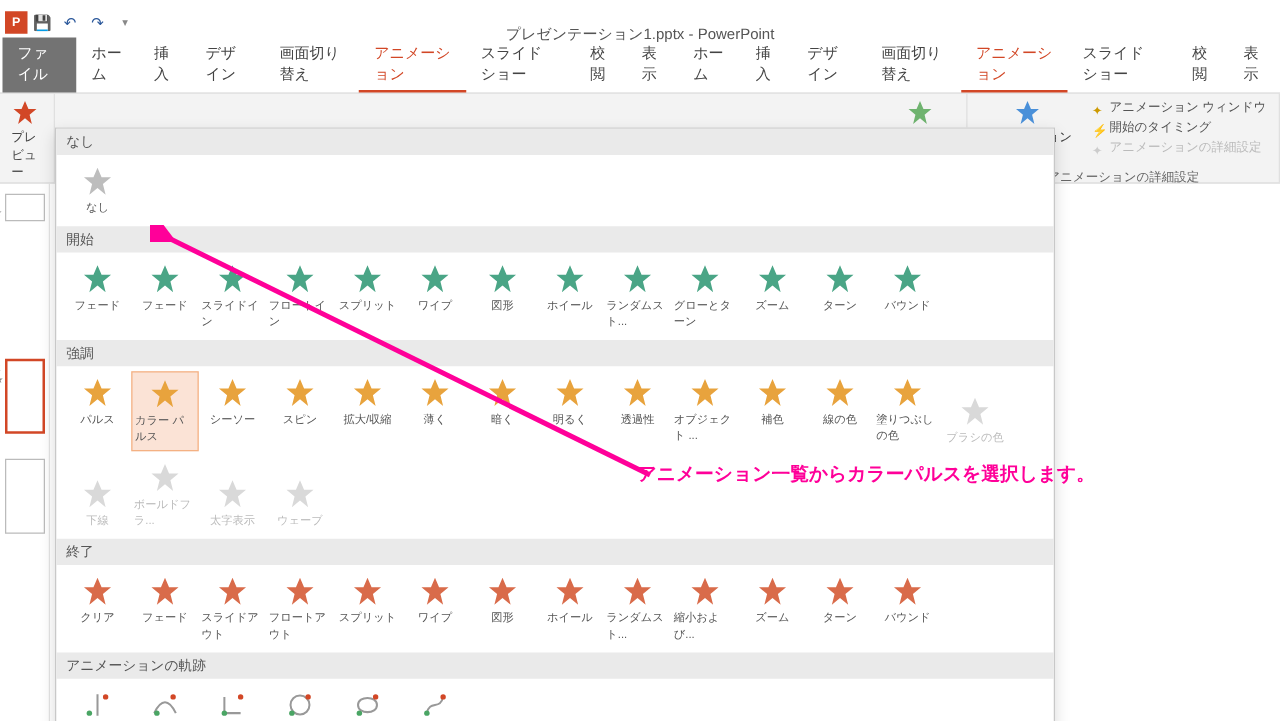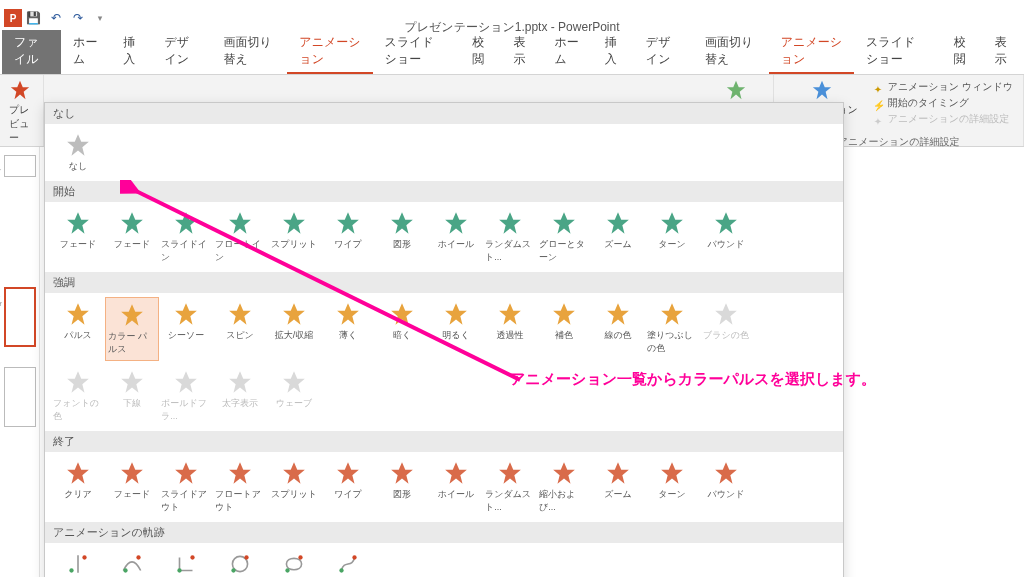--- a/index.html
+++ b/index.html
@@ -33,21 +33,21 @@
   .thumb .star { position: absolute; left: -10px; top: 10px; font-size: 8px; color: #888; }
 
   .canvas { flex: 1; background: #fff; position: relative; }
 
   
   .gallery { position: absolute; left: 44px; top: 102px; width: 800px; background: #fff; border: 1px solid #c8c8c8; box-shadow: 0 4px 12px rgba(0,0,0,.15); z-index: 50; }
   .gallery .section-hdr { background: #eaeaea; font-size: 11px; color: #555; padding: 3px 8px; }
   .gallery .items { display: flex; flex-wrap: wrap; padding: 4px 6px; }
   .anim-item { width: 54px; display: flex; flex-direction: column; align-items: center; font-size: 9px; color: #555; padding: 4px 2px; cursor: default; }
   .anim-item.sel { background: #fbe3d6; border: 1px solid #f4b183; }
-  .anim-item.dis { color: #bbb; }
+  .anim-item.dis { color: #bbb; justify-content: flex-end; }
   .anim-item svg { width: 26px; height: 26px; margin-bottom: 2px; }
 
   
   .annot-arrow { position: absolute; z-index: 60; }
   .annot-text { position: absolute; z-index: 60; font-size: 15px; font-weight: bold; color: #ff0099; }
   .big-arrow { position: absolute; z-index: 40; }
 
   .motion-path { stroke: #999; stroke-width: 1.5; fill: none; }
 </style>
 </head>
@@ -291,20 +291,26 @@
       <div class="anim-item">
         <svg viewBox="0 0 24 24">
           <polygon points="12,2 15,9 22,9 16,14 18,22 12,17 6,22 8,14 2,9 9,9" fill="#e8a33d"></polygon>
         </svg>
         <span>透過性</span>
       </div>
       <div class="anim-item">
         <svg viewBox="0 0 24 24">
           <polygon points="12,2 15,9 22,9 16,14 18,22 12,17 6,22 8,14 2,9 9,9" fill="#e8a33d"></polygon>
         </svg>
+        <span>オブジェクト ...</span>
+      </div>
+      <div class="anim-item">
+        <svg viewBox="0 0 24 24">
+          <polygon points="12,2 15,9 22,9 16,14 18,22 12,17 6,22 8,14 2,9 9,9" fill="#e8a33d"></polygon>
+        </svg>
         <span>補色</span>
       </div>
       <div class="anim-item">
         <svg viewBox="0 0 24 24">
           <polygon points="12,2 15,9 22,9 16,14 18,22 12,17 6,22 8,14 2,9 9,9" fill="#e8a33d"></polygon>
         </svg>
         <span>線の色</span>
       </div>
       <div class="anim-item">
         <svg viewBox="0 0 24 24">
@@ -313,26 +319,20 @@
         <span>塗りつぶしの色</span>
       </div>
       <div class="anim-item dis">
         <svg viewBox="0 0 24 24">
           <polygon points="12,2 15,9 22,9 16,14 18,22 12,17 6,22 8,14 2,9 9,9" fill="#d9d9d9"></polygon>
         </svg>
         <span>ブラシの色</span>
       </div>
     </div>
   <div class="items" id="emphasis-row2" style="padding-top:0">
-      <div class="anim-item dis">
-        <svg viewBox="0 0 24 24">
-          <polygon points="12,2 15,9 22,9 16,14 18,22 12,17 6,22 8,14 2,9 9,9" fill="#d9d9d9"></polygon>
-        </svg>
-        <span>フォントの色</span>
-      </div>
       <div class="anim-item dis">
         <svg viewBox="0 0 24 24">
           <polygon points="12,2 15,9 22,9 16,14 18,22 12,17 6,22 8,14 2,9 9,9" fill="#d9d9d9"></polygon>
         </svg>
         <span>下線</span>
       </div>
       <div class="anim-item dis">
         <svg viewBox="0 0 24 24">
           <polygon points="12,2 15,9 22,9 16,14 18,22 12,17 6,22 8,14 2,9 9,9" fill="#d9d9d9"></polygon>
         </svg>

